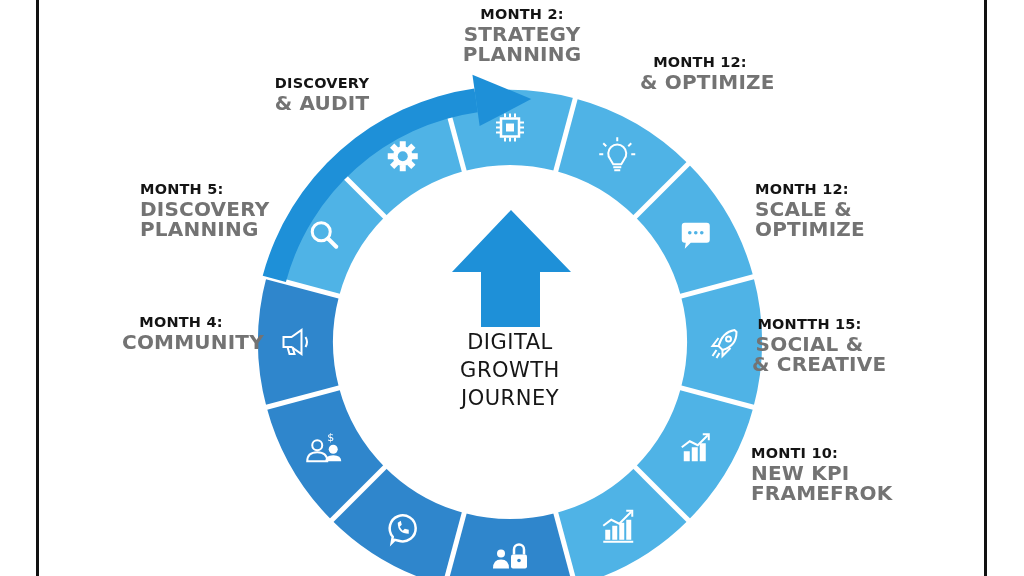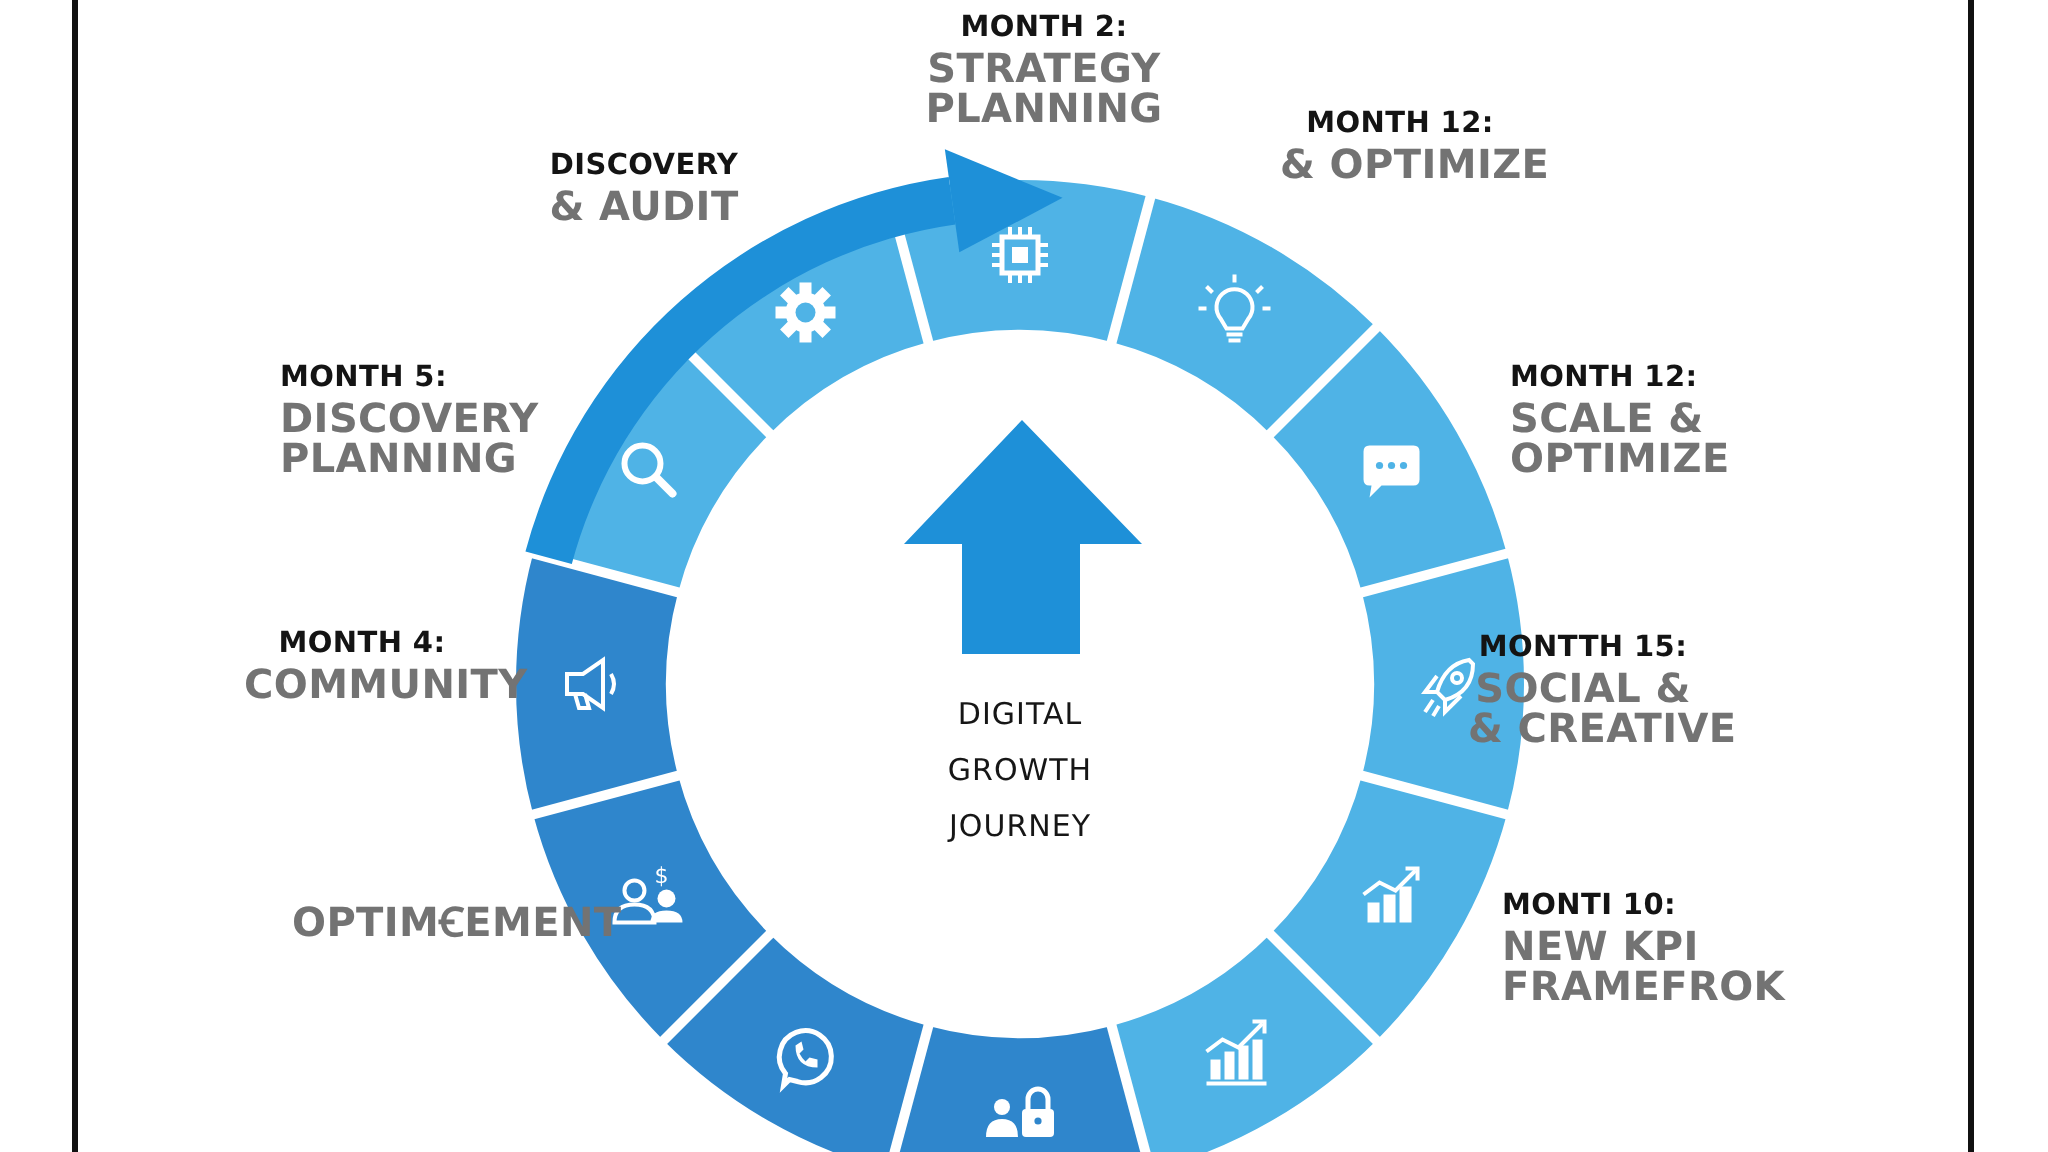--- a/index.html
+++ b/index.html
@@ -13,22 +13,22 @@
   #border-right { left: 984px; }
   svg#wheel { position: absolute; left: 0; top: 0; }
   .label {
     position: absolute; color: #141414; font-weight: bold;
     font-size: 14.5px; line-height: 20px; letter-spacing: 0.2px; white-space: nowrap;
   }
   .label .l2, .label .l3 { font-weight: bold; font-size: 20px; color: #737373; }
   .label.right-align { text-align: left; }
   .label.center { text-align: center; }
   .center-title {
-    position: absolute; left: 410px; top: 343px; width: 200px; text-align: center;
-    font-size: 15px; line-height: 28px; color: #161616; letter-spacing: 0.5px;
+    position: absolute; left: 410px; top: 328px; width: 200px; text-align: center;
+    font-size: 21px; line-height: 28px; color: #161616; letter-spacing: 0.5px;
   }
 </style>
 </head>
 <body>
 
 <div class="frame-line" id="border-left"></div>
 <div class="frame-line" id="border-right"></div>
 
 <svg id="wheel" width="1024" height="576" viewBox="0 0 1024 576">
   <g id="segments-layer">
@@ -186,32 +186,31 @@
   <div class="l2">SCALE &amp;</div>
   <div class="l3">OPTIMIZE</div>
 </div>
 
 <div class="label right-align" style="left:140px; top:179px; width:116px;">
   <div>MONTH 5:</div>
   <div class="l2">DISCOVERY</div>
   <div class="l3">PLANNING</div>
 </div>
 
-<div class="label center" style="left:734px; top:314px; width:115px;">
+<div class="label center" style="left:752px; top:314px; width:115px;">
   <div>MONTTH 15:</div>
   <div class="l2">SOCIAL &amp;</div>
   <div class="l3">&amp; CREATIVE</div>
 </div>
 
 <div class="label center" style="left:122px; top:312px; width:118px;">
   <div>MONTH 4:</div>
   <div class="l3">COMMUNITY</div>
 </div>
 
 <div class="label" style="left:751px; top:443px;">
   <div>MONTI 10:</div>
   <div class="l2">NEW KPI</div>
   <div class="l3">FRAMEFROK</div>
 </div>
 
 <div class="label center" style="left:146px; top:451px; width:138px;">
-  <div class="l3">OPTIMꞒEMENT</div>
 </div>
 
 </body></html>

